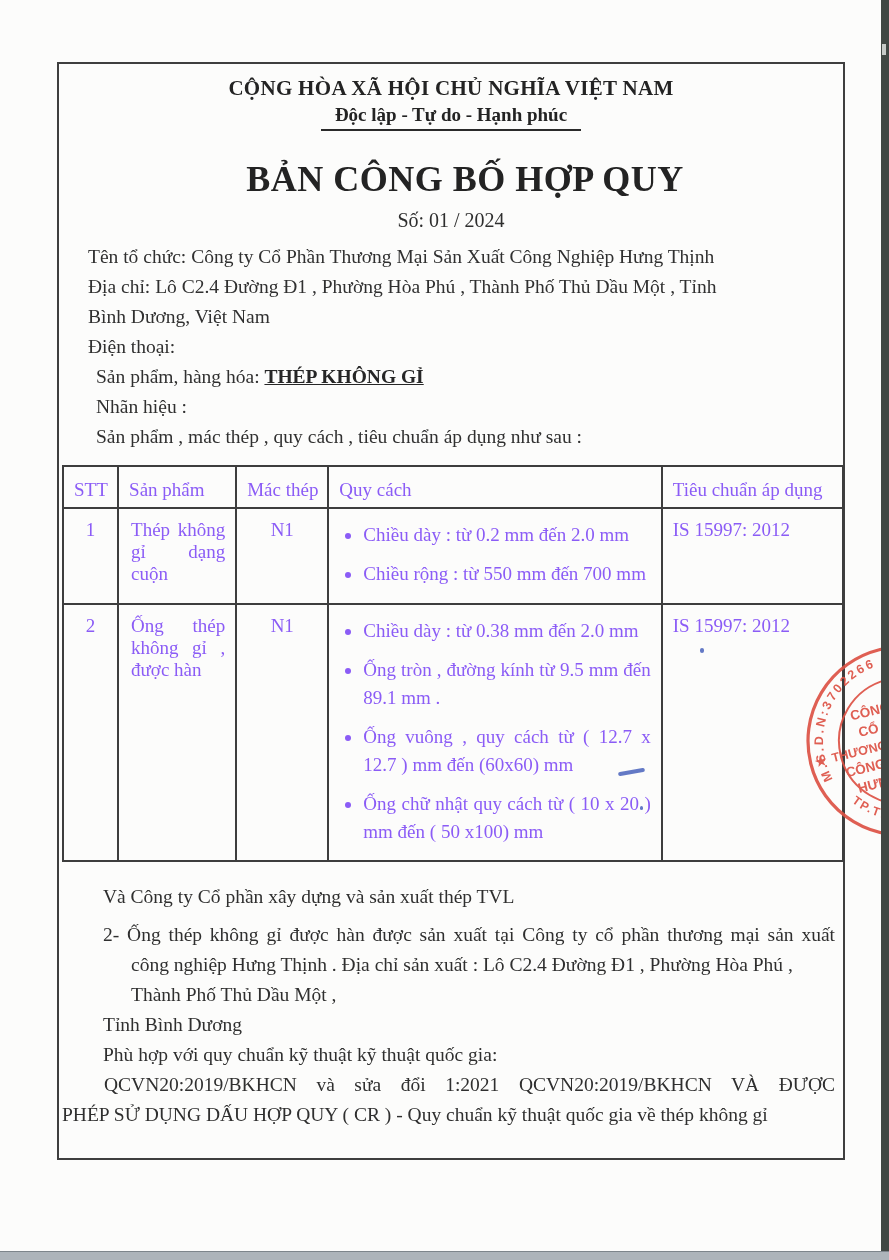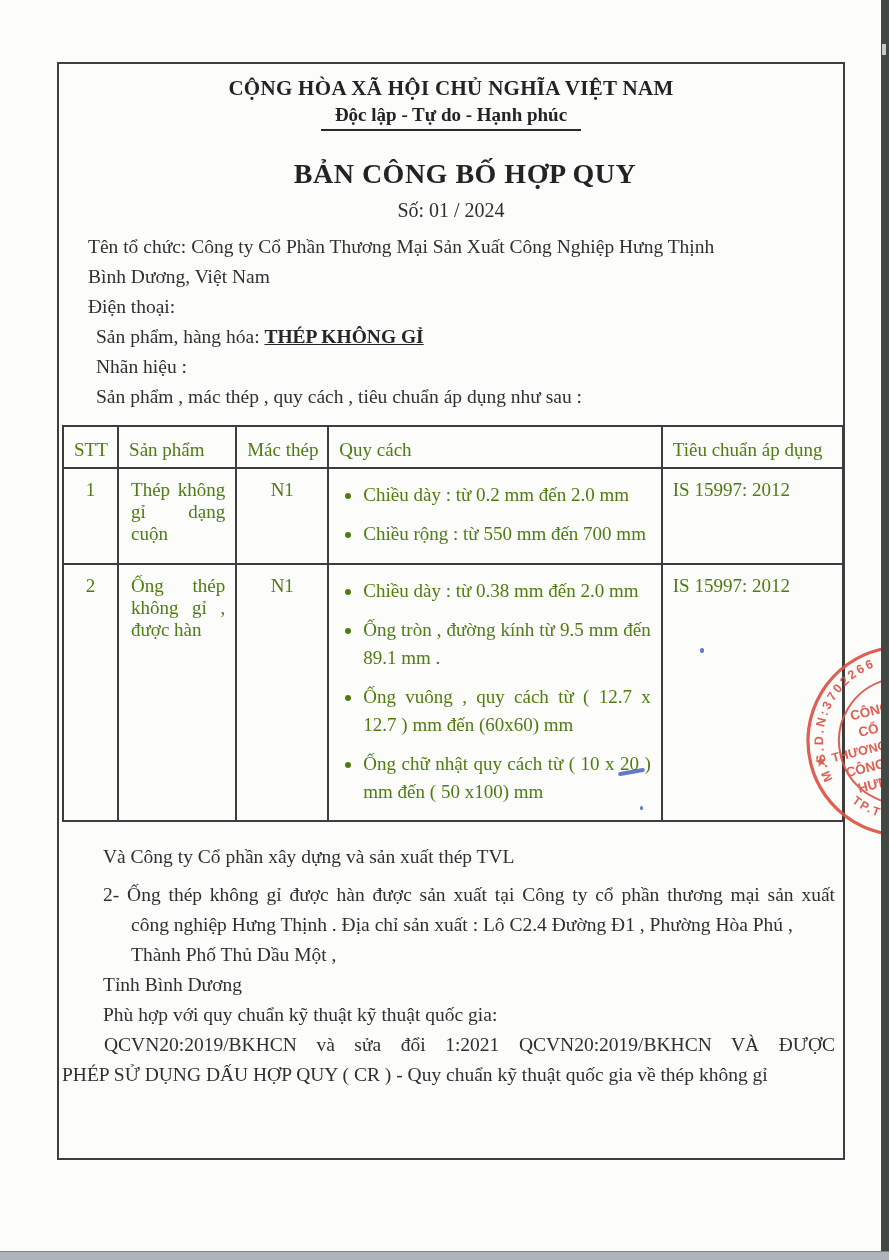--- a/index.html
+++ b/index.html
@@ -27,33 +27,33 @@
   
   .frame {
     position:absolute; left:57px; top:62px; width:788px; height:1098px;
     border:2px solid #3f3f3f;
     padding-top:12px;
   }
   .center { text-align:center;font-family:Liberation Serif, serif; }
   .national-title { font-size:21px; font-weight:bold; color:#232323; letter-spacing:.3px; }
   .motto { margin-top:3px; font-size:19px; font-weight:bold; color:#232323; }
   .motto span { display:inline-block; border-bottom:2px solid #2a2a2a; padding:0 14px 3px 14px; }
-  .doc-title { margin-top:27px; font-size:28px; font-weight:bold; color:#232323; letter-spacing:.5px;padding-left:28px; }
+  .doc-title { margin-top:27px; font-size:36px; font-weight:bold; color:#232323; letter-spacing:.5px;padding-left:28px; }
   .doc-number { margin-top:9px; font-size:20px; color:#2e2e2e; }
 
   .info { margin:10px 26px 0 29px; font-size:19.5px; line-height:30px; color:#303030; }
   .info .indent { padding-left:8px; }
   .bold { font-weight:bold; color:#262626;text-decoration:underline; }
 
   table.spec {
     margin:13px 3px 0 3px;
     width:782px;
     border-collapse:collapse;
     table-layout:fixed;
-    font-size:19px; color:#4d7c0f;
+    font-size:19px; color:#8b5cf6;
   }
   table.spec th, table.spec td { border:2px solid #3d3d3d; vertical-align:top; font-weight:normal; }
   table.spec th { height:42px; text-align:left; padding:6px 8px 0 10px; vertical-align:middle; }
   col.c-stt { width:55px; } col.c-sp { width:118px; } col.c-mac { width:92px; }
   col.c-qc { width:333px; } col.c-tc { width:181px; }
   th.t-center, td.t-center { text-align:center; padding-left:0; padding-right:0; }
   tr.r1 { height:96px; } tr.r2 { height:257px; }
   td.cell-sp { padding:10px 10px 0 12px; text-align:justify; }
   td.cell-mac { padding-top:10px; }
   td.cell-tc { padding:10px 4px 0 10px; }
@@ -88,20 +88,21 @@
 
     <div class="center national-title">CỘNG HÒA XÃ HỘI CHỦ NGHĨA VIỆT NAM</div>
     <div class="center motto">
       <span>Độc lập - Tự do - Hạnh phúc</span>
     </div>
     <div class="center doc-title">BẢN CÔNG BỐ HỢP QUY</div>
     <div class="center doc-number">Số: 01 / 2024</div>
 
     <div class="info">
       <div>Tên tổ chức: Công ty Cổ Phần Thương Mại Sản Xuất Công Nghiệp Hưng Thịnh</div>
+      <div>Địa chỉ: Lô C2.4 Đường Đ1 , Phường Hòa Phú , Thành Phố Thủ Dầu Một , Tỉnh</div>
       <div>Bình Dương, Việt Nam</div>
       <div>Điện thoại:</div>
       <div class="indent"><span>Sản phẩm, hàng hóa: </span><span class="bold">THÉP KHÔNG GỈ</span></div>
       <div class="indent">Nhãn hiệu :</div>
       <div class="indent">Sản phẩm , mác thép , quy cách , tiêu chuẩn áp dụng như sau :</div>
     </div>
 
     <table class="spec">
       <colgroup>
         <col class="c-stt">

